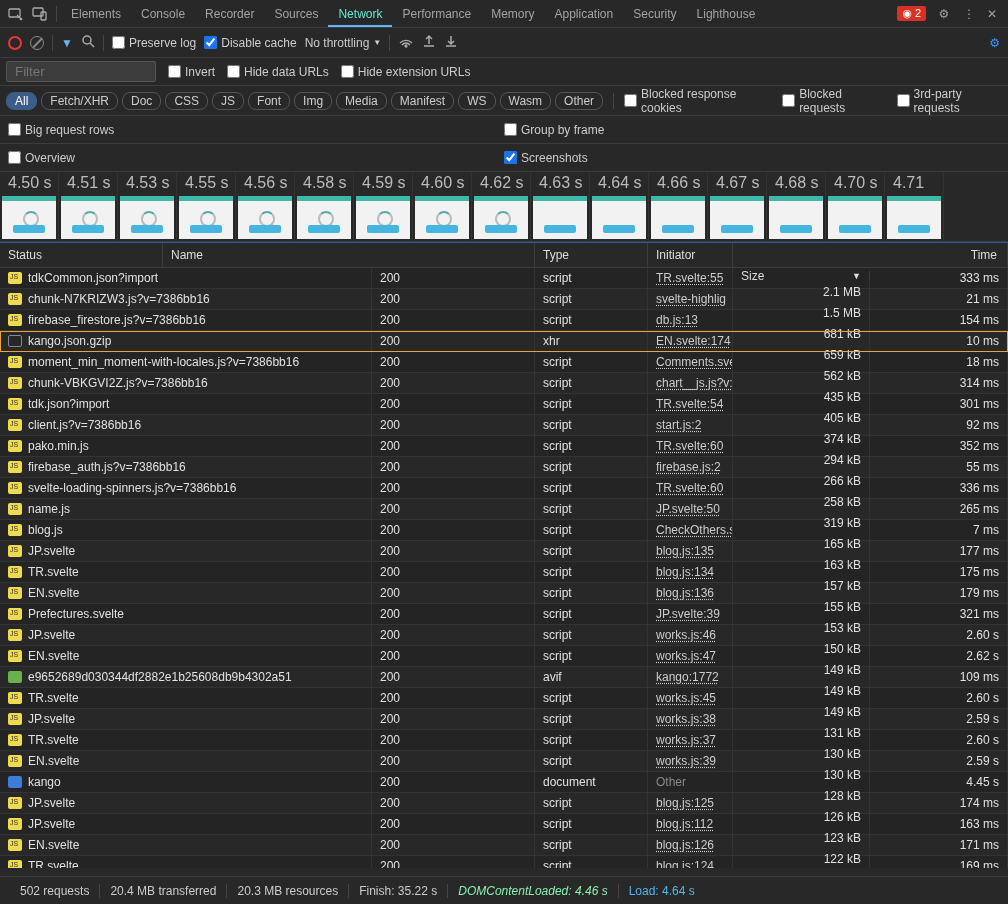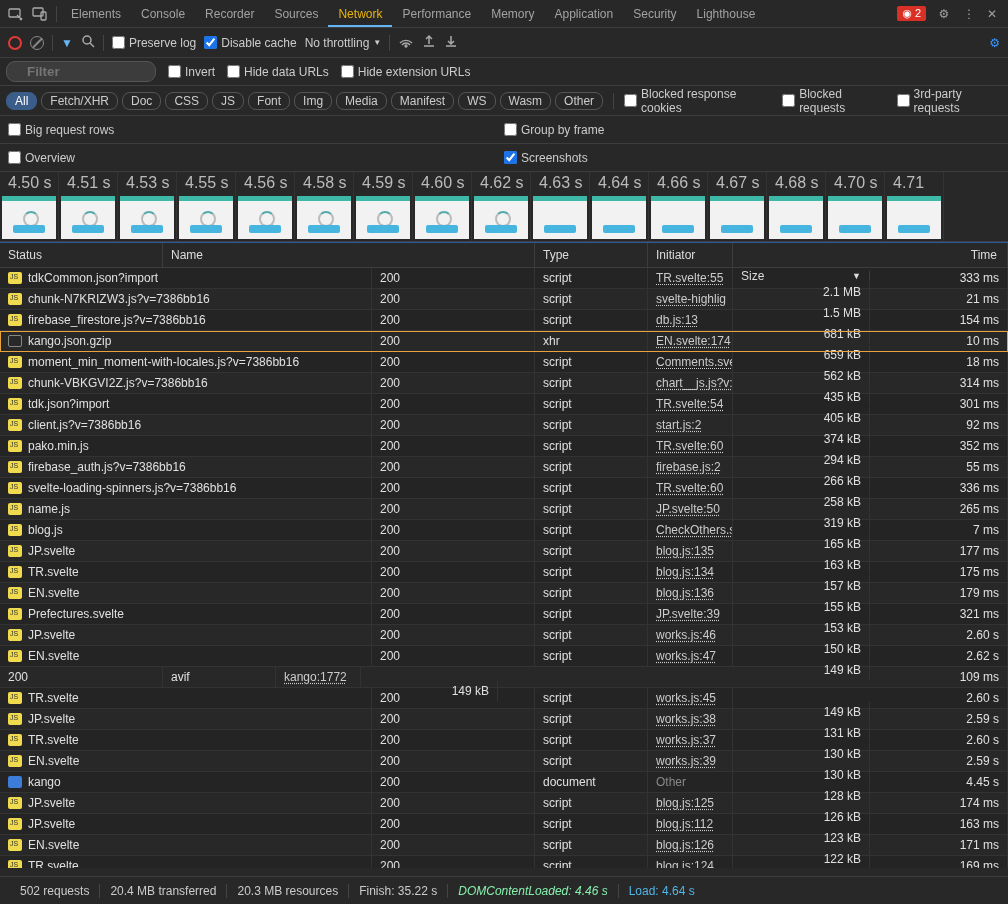--- a/index.html
+++ b/index.html
@@ -25,21 +25,21 @@
   display: flex; align-items: center; justify-content: center;
   color: #a0a0a0;
   cursor: pointer;
 }
 .tab {
   padding: 6px 10px;
   color: #a2a2a2;
   cursor: pointer;
 }
 .tab.active {
-  color: #eab308;
+  color: #5eead4;
   border-bottom: 2px solid #64b5f6;
   padding-bottom: 4px;
 }
 .tabs-bar .spacer { flex: 1; }
 .err-badge {
   background: #d93025;
   color: #fff;
   border-radius: 2px;
   padding: 1px 5px;
   font-size: 11px;
@@ -78,23 +78,22 @@
 .select-nt { color: #ccc; display:flex; align-items:center; gap:4px;}
 .gear-right { margin-left:auto; color:#3b97ff; }
 
 .filter-row {
   display:flex; align-items:center; gap:12px;
   height: 28px; padding: 0 6px;
   border-bottom: 1px solid #3d3d3d;
 }
 .filter-input {
   background: #3c3c3c; border: 1px solid #555;
-  color: #ccc; padding: 2px 20px; width: 150px;
-  border-radius: 9px;
-  font-weight: bold;
+  color: #ccc; padding: 2px 8px; width: 150px;
+  border-radius: 2px;
 }
 
 .type-row {
   display:flex; align-items:center; gap:6px;
   height: 30px; padding: 0 6px;
   border-bottom: 1px solid #3d3d3d;
   flex-wrap: nowrap;
 }
 .pill {
   border: 1px solid #555; border-radius: 8px;
@@ -658,20 +657,24 @@
       </div>
       <div class="cell c-status">200</div>
       <div class="cell c-type">script</div>
       <div class="cell c-init">
         <span class="initiator-link">works.js:47</span>
       </div>
       <div class="cell c-size num">149 kB</div>
       <div class="cell c-time num">2.62 s</div>
     </div>
     <div class="row">
+      <div class="cell c-name">
+        <span class="f-icon img"></span>
+        <span class="nm">e9652689d030344df2882e1b25608db9b4302a51</span>
+      </div>
       <div class="cell c-status">200</div>
       <div class="cell c-type">avif</div>
       <div class="cell c-init">
         <span class="initiator-link">kango:1772</span>
       </div>
       <div class="cell c-size num">149 kB</div>
       <div class="cell c-time num">109 ms</div>
     </div>
     <div class="row">
       <div class="cell c-name">

